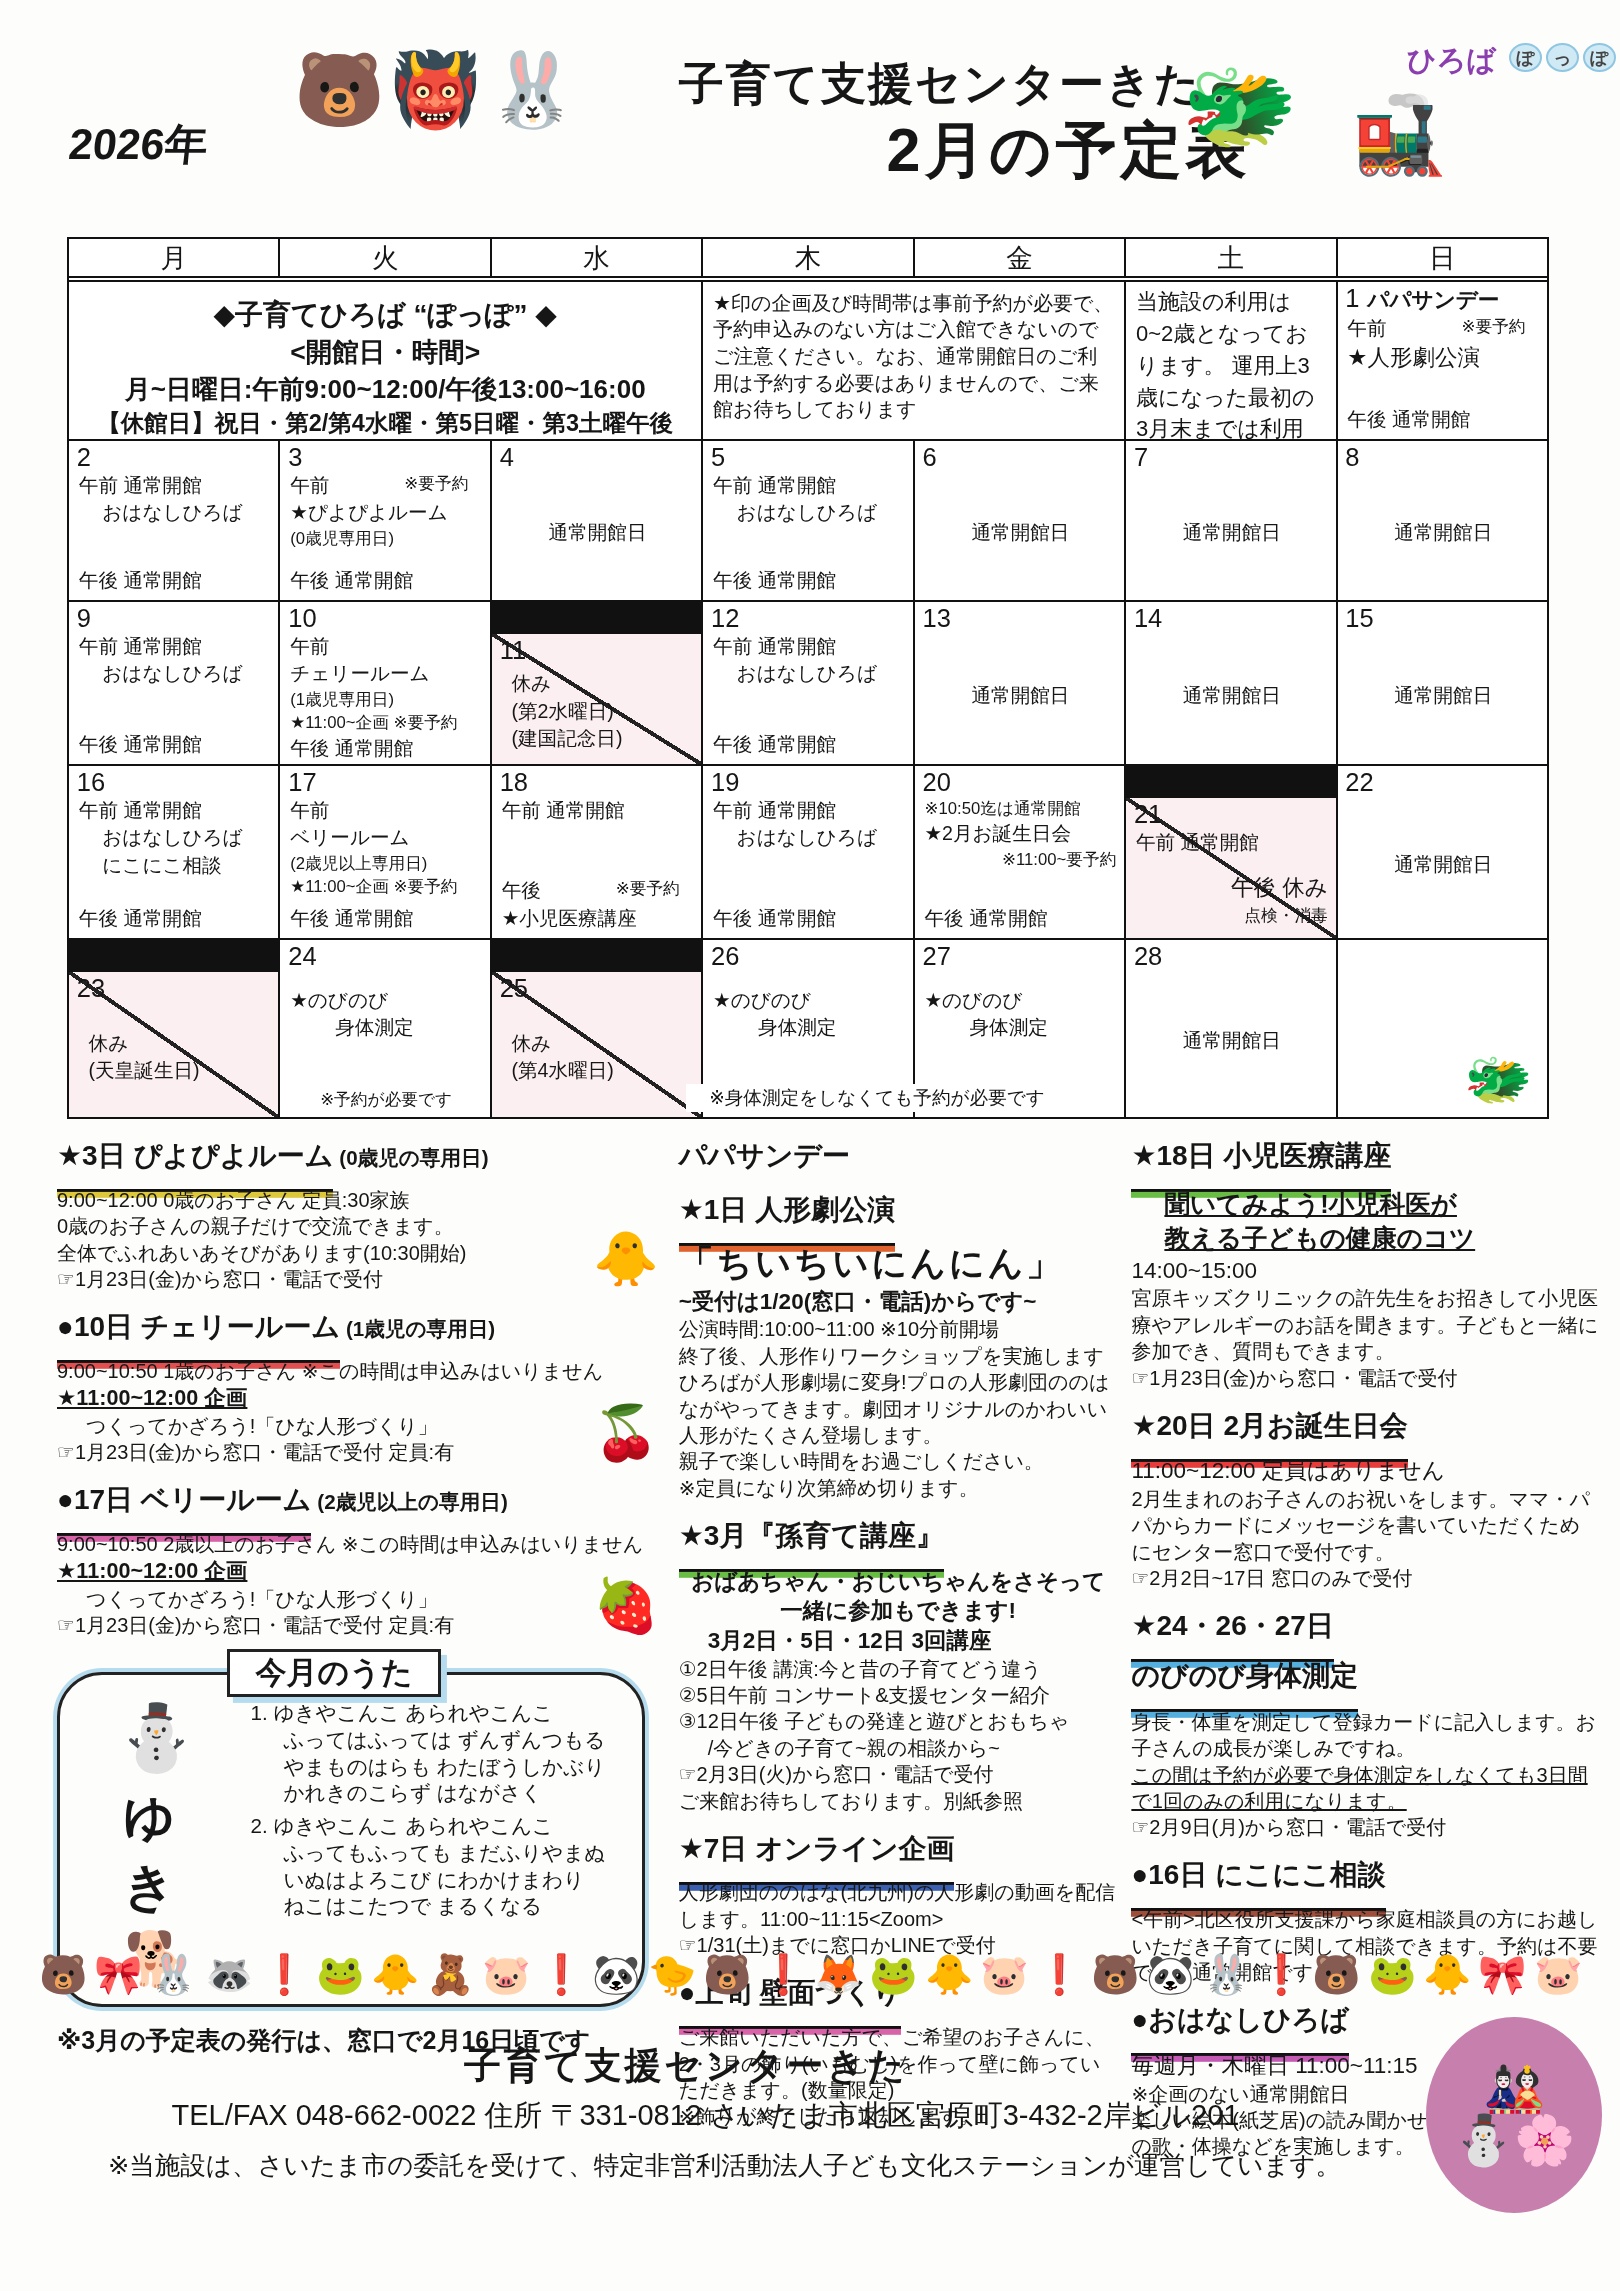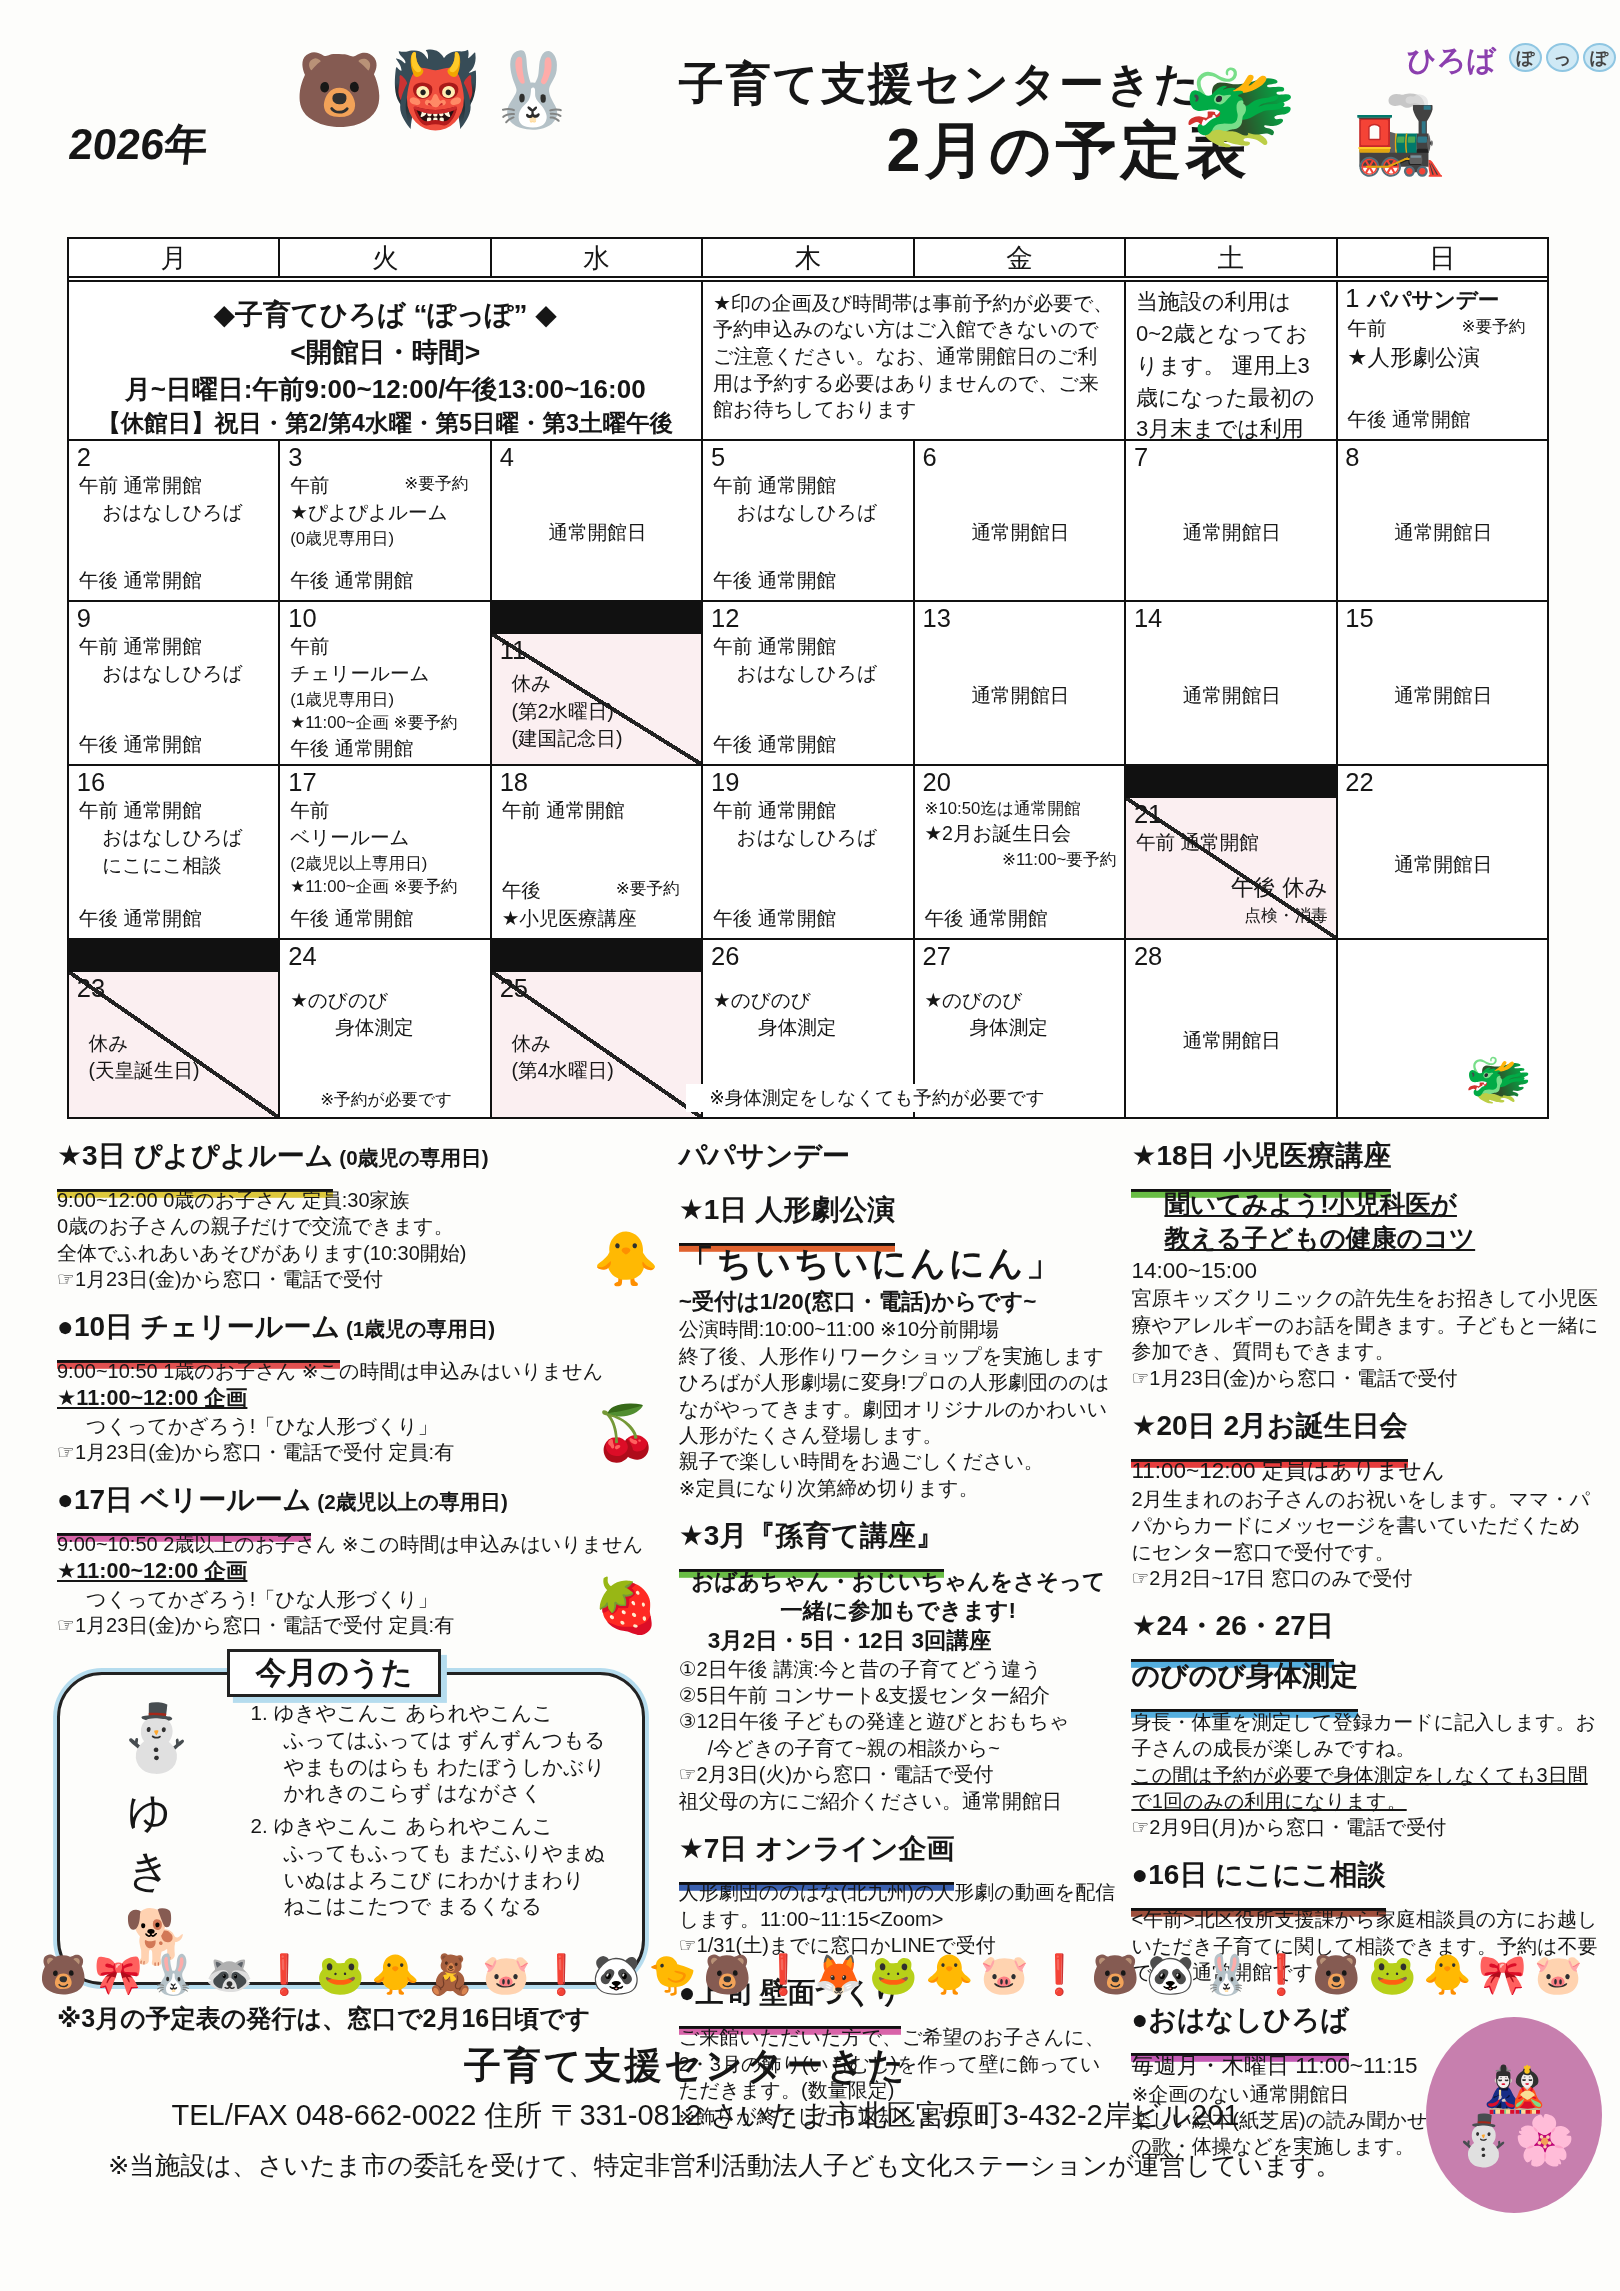--- a/index.html
+++ b/index.html
@@ -84,21 +84,21 @@
   .side-icon{position:absolute;right:5.9px;bottom:2px;font-size:53px;}
 
   
   .songbox{position:relative;margin-top:33px;width:588px;border:3.9px solid #222;border-radius:45px;
            box-shadow:0 0 0 3.9px #b5dcee;padding:25.5px 17.6px 13.7px 13.7px;min-height:235px;}
   .songtitle-box{position:absolute;top:-25.5px;left:167px;background:#fff;border:3.9px solid #222;
                  padding:0 25.5px;font-size:31px;font-weight:900;box-shadow:5.9px 5.9px 0 #b5dcee;}
   .songflex{display:flex;gap:9.8px;}
   .songleft{width:167px;text-align:center;}
   .snowman{font-size:65px;}
-  .songname{font-size:43px;font-weight:400;letter-spacing:25.5px;margin:7.8px 0 5.9px 9.8px;}
+  .songname{font-size:51px;font-weight:700;letter-spacing:25.5px;margin:7.8px 0 5.9px 9.8px;}
   .dog{font-size:53px;margin-top:5.9px;}
   .verses{flex:1;}
   .verse{margin-bottom:5.9px;}
   .vl{font-size:20.6px;line-height:1.30;padding-left:33px;}
   .vl.first{padding-left:0;}
   .left-note{margin-top:17.6px;font-size:25px;font-weight:600;}
 
   
   .strip{position:absolute;left:39px;top:1952px;width:1544px;display:flex;justify-content:space-between;font-size:39px;}
   .footer-name{position:absolute;left:0;top:2041px;width:1372px;text-align:center;font-size:37px;font-weight:700;letter-spacing:2.9px;}
@@ -452,21 +452,21 @@
           <div class="section" data-name="section">
             <div class="sec-h" data-name="section-heading"><span class="htxt" data-name="section-heading-text" style="--hl: #69bd45;">★3月『孫育て講座』</span></div>
             <div class="bl bold1 ctr" data-name="section-line">おばあちゃん・おじいちゃんをさそって</div>
             <div class="bl bold1 ctr" data-name="section-line">一緒に参加もできます!</div>
             <div class="bl bold1 ind" data-name="section-line">3月2日・5日・12日 3回講座</div>
             <div class="bl " data-name="section-line">①2日午後 講演:今と昔の子育てどう違う</div>
             <div class="bl " data-name="section-line">②5日午前 コンサート&amp;支援センター紹介</div>
             <div class="bl " data-name="section-line">③12日午後 子どもの発達と遊びとおもちゃ</div>
             <div class="bl ind" data-name="section-line">/今どきの子育て~親の相談から~</div>
             <div class="bl " data-name="section-line">☞2月3日(火)から窓口・電話で受付</div>
-            <div class="bl " data-name="section-line">祖父母の方にご紹介ください。通常開館日</div>
+            <div class="bl " data-name="section-line">ご来館お待ちしております。別紙参照</div>
           </div>
           <div class="section" data-name="section">
             <div class="sec-h" data-name="section-heading"><span class="htxt" data-name="section-heading-text" style="--hl: #3a5fae;">★7日 オンライン企画</span></div>
             <div class="bl " data-name="section-line">人形劇団ののはな(北九州)の人形劇の動画を配信します。11:00~11:15&lt;Zoom&gt;</div>
             <div class="bl " data-name="section-line">☞1/31(土)までに窓口かLINEで受付</div>
           </div>
           <div class="section" data-name="section">
             <div class="sec-h" data-name="section-heading"><span class="htxt" data-name="section-heading-text" style="--hl: #d863a8;">●上旬 壁面づくり</span></div>
             <div class="bl " data-name="section-line">ご来館いただいた方で、ご希望のお子さんに、2・3月の飾り(いもむし)を作って壁に飾っていただきます。(数量限定)</div>
             <div class="bl " data-name="section-line">※飾りが終了したら返却します。</div>

